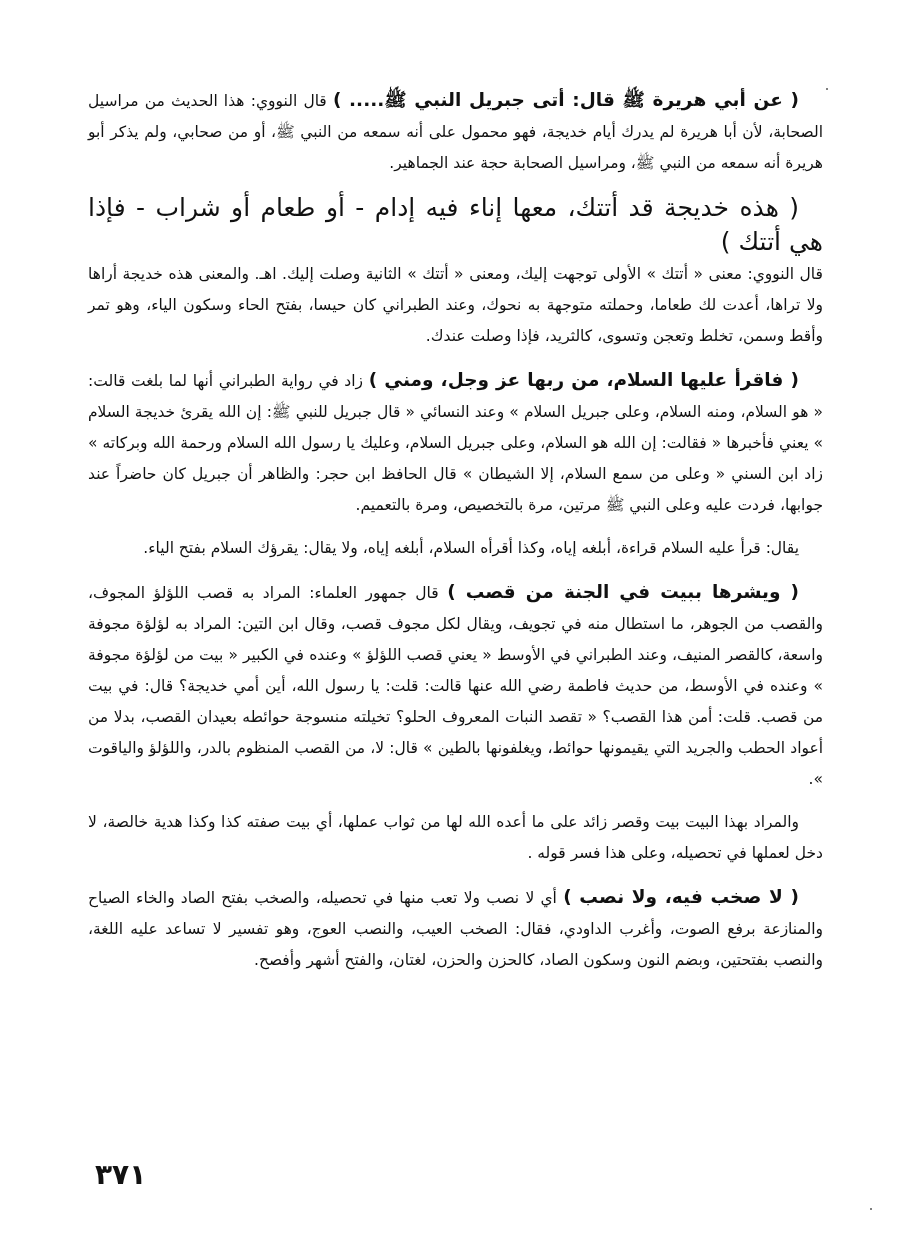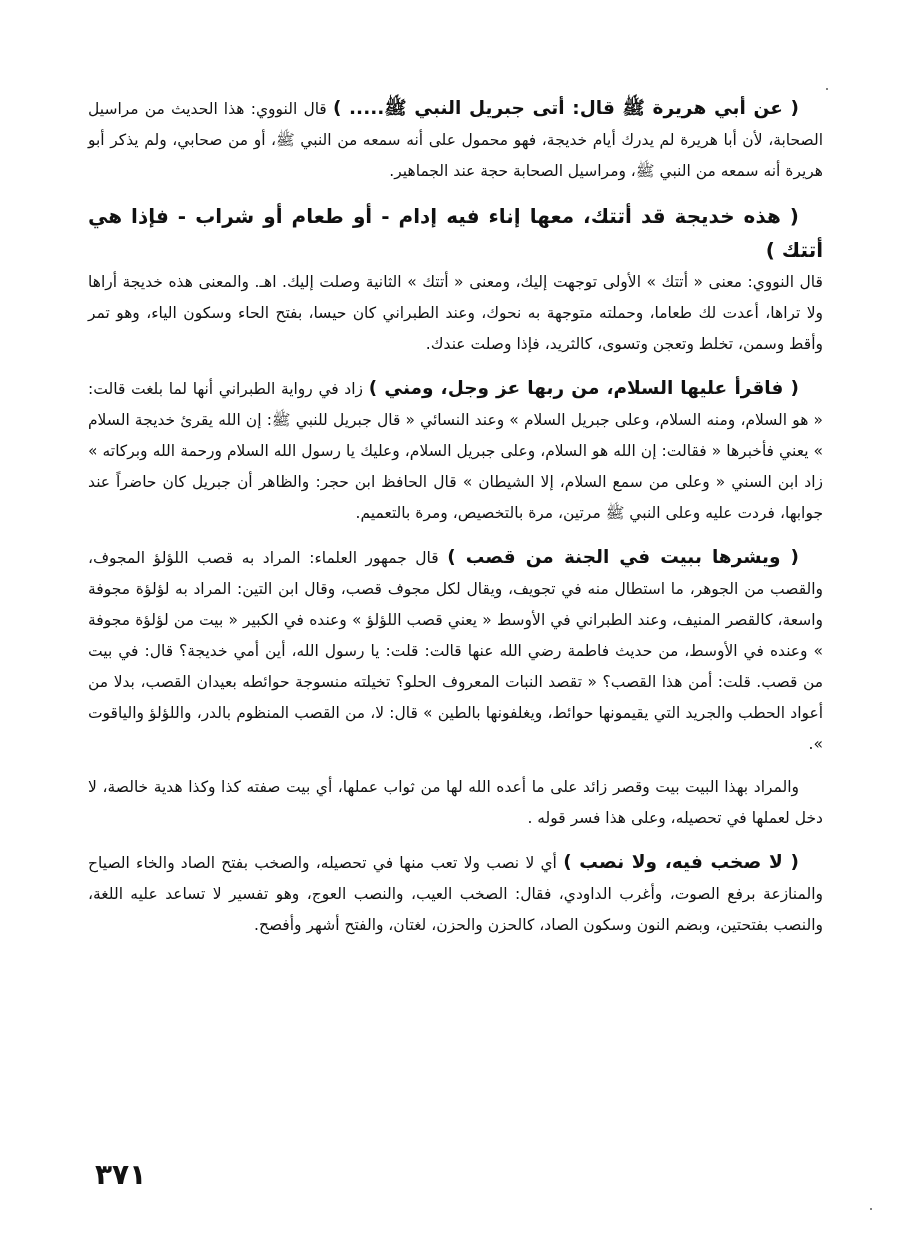--- a/index.html
+++ b/index.html
@@ -20,37 +20,37 @@
       left: 88px;
       top: 80px;
       width: 735px;
       direction: rtl;
       text-align: justify;
       text-align-last: right;
     }
     .para {
       font-size: 15.5px;
       line-height: 31px;
-      margin: 12px 0 12px 0;
+      margin: 4px 0 12px 0;
       text-indent: 0;
     }
     .para.indent {
       text-indent: 24px;
     }
     .para.lead {
       text-indent: 24px;
     }
     .heading {
       font-weight: bold;
       font-size: 18.5px;
     }
     .heading-line {
       display: block;
-      font-weight: bold;
-      font-size: 20px;
+      font-weight: normal;
+      font-size: 25px;
       line-height: 34px;
       text-indent: 24px;
     }
     .normal-text {
       font-weight: normal;
     }
     .page-number {
       position: absolute;
       left: 95px;
       top: 1158px;
@@ -78,20 +78,23 @@
 
   <p class="para">
     <span class="heading-line">( هذه خديجة قد أتتك، معها إناء فيه إدام - أو طعام أو شراب - فإذا هي أتتك )</span><span class="normal-text">قال النووي: معنى « أتتك » الأولى توجهت إليك، ومعنى « أتتك » الثانية وصلت إليك. اهـ. والمعنى هذه خديجة أراها ولا تراها، أعدت لك طعاما، وحملته متوجهة به نحوك، وعند الطبراني كان حيسا، بفتح الحاء وسكون الياء، وهو تمر وأقط وسمن، تخلط وتعجن وتسوى، كالثريد، فإذا وصلت عندك.</span>
   </p>
 
   <p class="para lead">
     <span class="heading">( فاقرأ عليها السلام، من ربها عز وجل، ومني )</span><span class="normal-text"> زاد في رواية الطبراني أنها لما بلغت قالت: « هو السلام، ومنه السلام، وعلى جبريل السلام » وعند النسائي « قال جبريل للنبي ﷺ: إن الله يقرئ خديجة السلام » يعني فأخبرها « فقالت: إن الله هو السلام، وعلى جبريل السلام، وعليك يا رسول الله السلام ورحمة الله وبركاته » زاد ابن السني « وعلى من سمع السلام، إلا الشيطان » قال الحافظ ابن حجر: والظاهر أن جبريل كان حاضراً عند جوابها، فردت عليه وعلى النبي ﷺ مرتين، مرة بالتخصيص، ومرة بالتعميم.</span>
   </p>
 
 
+  <p class="para indent">
+    <span class="normal-text">يقال: قرأ عليه السلام قراءة، أبلغه إياه، وكذا أقرأه السلام، أبلغه إياه، ولا يقال: يقرؤك السلام بفتح الياء.</span>
+  </p>
 
   <p class="para lead">
     <span class="heading">( ويشرها ببيت في الجنة من قصب )</span><span class="normal-text"> قال جمهور العلماء: المراد به قصب اللؤلؤ المجوف، والقصب من الجوهر، ما استطال منه في تجويف، ويقال لكل مجوف قصب، وقال ابن التين: المراد به لؤلؤة مجوفة واسعة، كالقصر المنيف، وعند الطبراني في الأوسط « يعني قصب اللؤلؤ » وعنده في الكبير « بيت من لؤلؤة مجوفة » وعنده في الأوسط، من حديث فاطمة رضي الله عنها قالت: قلت: يا رسول الله، أين أمي خديجة؟ قال: في بيت من قصب. قلت: أمن هذا القصب؟ « تقصد النبات المعروف الحلو؟ تخيلته منسوجة حوائطه بعيدان القصب، بدلا من أعواد الحطب والجريد التي يقيمونها حوائط، ويغلفونها بالطين » قال: لا، من القصب المنظوم بالدر، واللؤلؤ والياقوت ».</span>
   </p>
 
   <p class="para indent">
     <span class="normal-text">والمراد بهذا البيت بيت وقصر زائد على ما أعده الله لها من ثواب عملها، أي بيت صفته كذا وكذا هدية خالصة، لا دخل لعملها في تحصيله، وعلى هذا فسر قوله .</span>
   </p>
 
   <p class="para lead">

